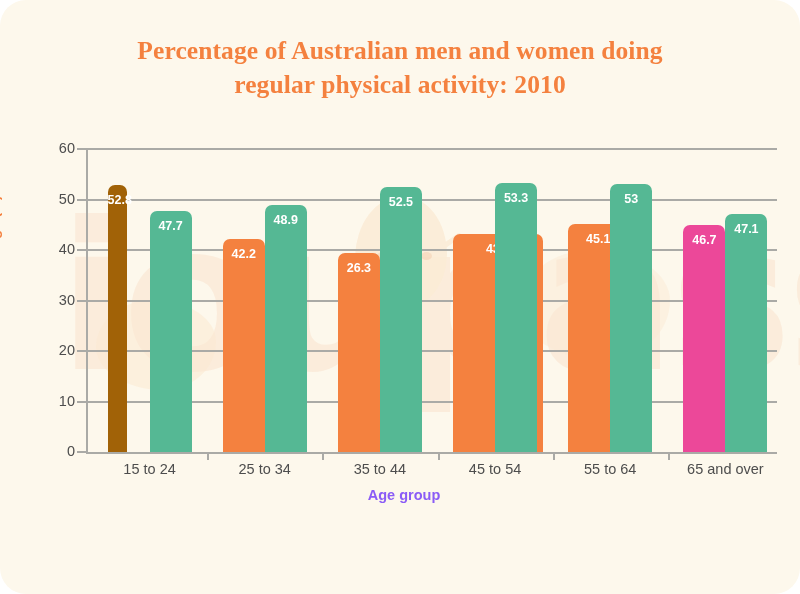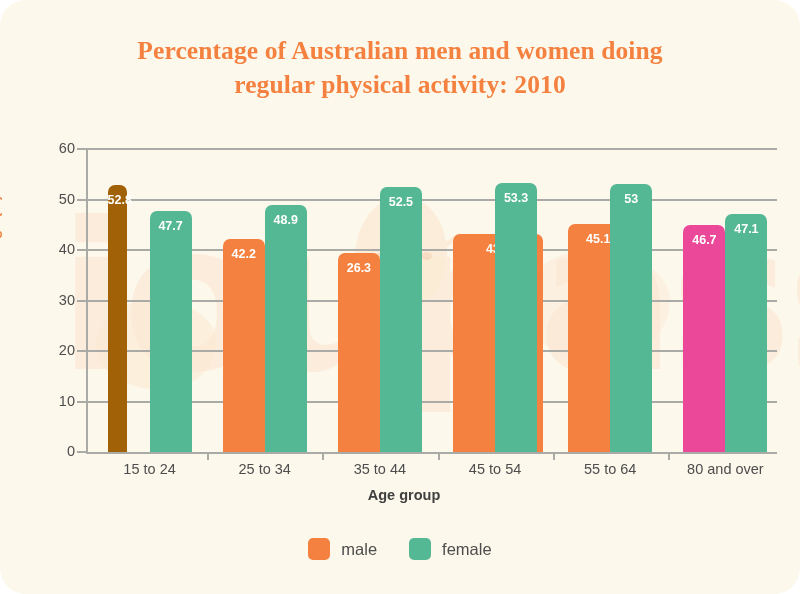--- a/index.html
+++ b/index.html
@@ -141,21 +141,21 @@
     color:#f4813f;
     font-size:14.5px;
     font-weight:700;
     white-space:nowrap;
     z-index:4;
   }
   #xlabel-title{
     position:absolute;
     left:8px;right:0;top:487px;
     text-align:center;
-    color:#404040;
+    color:#8b5cf6;
     font-size:14.5px;
     font-weight:700;
     z-index:4;
   }
 
   
   #legend{
     position:absolute;
     left:0;right:0;top:538px;
     display:flex;
@@ -269,28 +269,18 @@
         <div class="bar female" style="left: 639.417px; width: 42px; height: 237.855px; background: rgb(85, 184, 148);">
           <span class="val">47.1</span>
         </div>
       </div>
     <div id="xcat-layer">
         <div class="xlabel-cat" style="left: 6px; width: 115.167px;">15 to 24</div>
         <div class="xlabel-cat" style="left: 121.167px; width: 115.167px;">25 to 34</div>
         <div class="xlabel-cat" style="left: 236.333px; width: 115.167px;">35 to 44</div>
         <div class="xlabel-cat" style="left: 351.5px; width: 115.167px;">45 to 54</div>
         <div class="xlabel-cat" style="left: 466.667px; width: 115.167px;">55 to 64</div>
-        <div class="xlabel-cat" style="left: 581.833px; width: 115.167px;">80 and over</div>
+        <div class="xlabel-cat" style="left: 581.833px; width: 115.167px;">65 and over</div>
       </div>
   </div>
 
-  <div id="legend">
-      <div class="legend-item">
-        <span class="legend-swatch" style="background: rgb(244, 129, 63);"></span>
-        <span class="legend-label">male</span>
-      </div>
-      <div class="legend-item">
-        <span class="legend-swatch" style="background: rgb(85, 184, 148);"></span>
-        <span class="legend-label">female</span>
-      </div>
-    </div>
 
 </div>
 
 </body></html>

